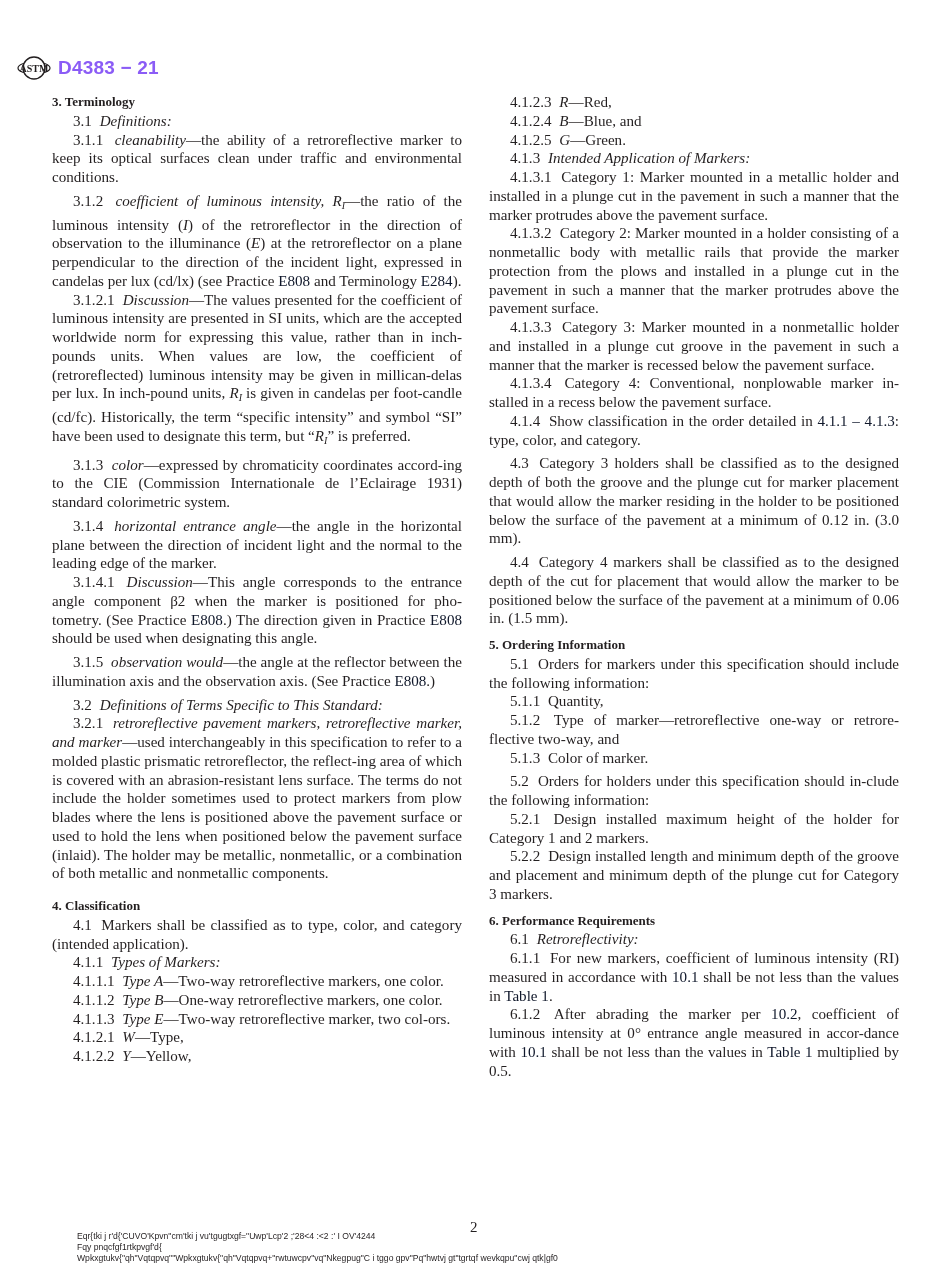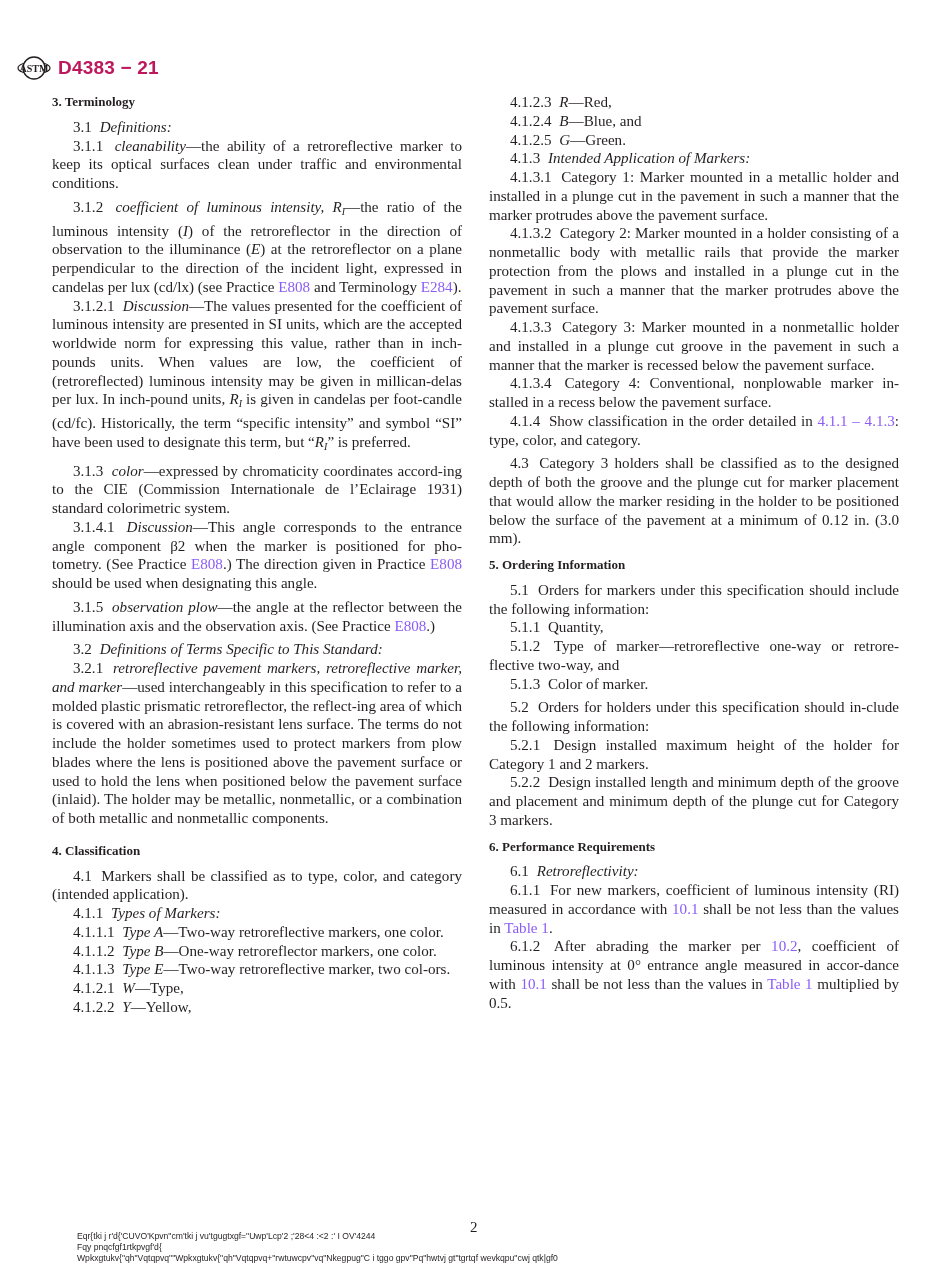--- a/index.html
+++ b/index.html
@@ -2,33 +2,33 @@
 <html><head>
 <meta charset="utf-8">
 <style>
   html, body { margin: 0; padding: 0; background: #ffffff; }
   body { width: 950px; height: 1272px; position: relative; overflow: hidden;
          font-family: "Liberation Serif", "DejaVu Serif", serif; color: #231f20; }
   .header { position: absolute; top: 52px; left: 0; width: 950px; height: 32px;
             display: flex; justify-content: flex-start; align-items: center; gap: 6px; padding-left: 16px; }
   .logo { width: 36px; height: 30px; display: inline-block; }
   .doc-id { font-family: "Liberation Sans", "DejaVu Sans", sans-serif; font-weight: bold;
-            font-size: 19px; color: #be185d; letter-spacing: 0.2px; }
+            font-size: 19px; color: #8b5cf6; letter-spacing: 0.2px; }
   .col { position: absolute; top: 93px; width: 410px; font-size: 15.1px; line-height: 18.75px;
          text-align: justify; hyphens: manual; }
   .col.left { left: 52px; }
   .col.right { left: 489px; }
   .col p { margin: 0; text-indent: 21px; }
   .col p.gap { margin-top: 5px; }
   .col h3 { margin: 0; font-size: 13px; font-weight: bold; line-height: 18.75px; text-indent: 0; }
   .col h3.gap-top { margin-top: 14px; }
-  .col h3 + p { margin-top: 6px; }
+  .col h3 + p { }
   .num { margin-right: 4px; }
   .it { font-style: italic; }
-  .link { color: #8b5cf6; }
+  .link { color: #0f172a; }
   .sub { font-size: 10px; vertical-align: -3px; font-style: italic; }
   .page-num { position: absolute; top: 1219px; left: 470px; font-size: 15px; }
   .footer { position: absolute; top: 1231px; left: 77px; font-family: "Liberation Sans", "DejaVu Sans", sans-serif;
             font-size: 8.6px; line-height: 11px; color: #231f20; white-space: nowrap; }
 </style>
 </head>
 <body>
 
 <div class="header">
   <span class="logo">
@@ -47,38 +47,39 @@
   <p><span class="num">3.1</span> <span class="it">Definitions:</span></p>
 
   <p><span class="num">3.1.1</span> <span class="it">cleanability</span><span>—the ability of a retroreflective marker to keep its optical surfaces clean under traffic and environmental conditions.</span></p>
 
   <p class="gap"><span class="num">3.1.2</span> <span class="it">coefficient of luminous intensity, R</span><span class="sub">I</span><span>—the ratio of the luminous intensity (</span><span class="it">I</span><span>) of the retroreflector in the direction of observation to the illuminance (</span><span class="it">E</span><span>) at the retroreflector on a plane perpendicular to the direction of the incident light, expressed in candelas per lux (cd/lx) (see Practice </span><span class="link">E808</span><span> and Terminology </span><span class="link">E284</span><span>).</span></p>
 
   <p><span class="num">3.1.2.1</span> <span class="it">Discussion</span><span>—The values presented for the coefficient of luminous intensity are presented in SI units, which are the accepted worldwide norm for expressing this value, rather than in inch-pounds units. When values are low, the coefficient of (retroreflected) luminous intensity may be given in millican-delas per lux. In inch-pound units, </span><span class="it">R</span><span class="sub">I</span><span> is given in candelas per foot-candle (cd/fc). Historically, the term “specific intensity” and symbol “SI” have been used to designate this term, but “</span><span class="it">R</span><span class="sub">I</span><span>” is preferred.</span></p>
 
   <p class="gap"><span class="num">3.1.3</span> <span class="it">color</span><span>—expressed by chromaticity coordinates accord-ing to the CIE (Commission Internationale de l’Eclairage 1931) standard colorimetric system.</span></p>
 
+  <p class="gap"><span class="num">3.1.4</span> <span class="it">horizontal entrance angle</span><span>—the angle in the horizontal plane between the direction of incident light and the normal to the leading edge of the marker.</span></p>
 
   <p><span class="num">3.1.4.1</span> <span class="it">Discussion</span><span>—This angle corresponds to the entrance angle component β2 when the marker is positioned for pho-tometry. (See Practice </span><span class="link">E808</span><span>.) The direction given in Practice </span><span class="link">E808</span><span> should be used when designating this angle.</span></p>
 
-  <p class="gap"><span class="num">3.1.5</span> <span class="it">observation plow</span><span>—the angle at the reflector between the illumination axis and the observation axis. (See Practice </span><span class="link">E808</span><span>.)</span></p>
+  <p class="gap"><span class="num">3.1.5</span> <span class="it">observation would</span><span>—the angle at the reflector between the illumination axis and the observation axis. (See Practice </span><span class="link">E808</span><span>.)</span></p>
 
   <p class="gap"><span class="num">3.2</span> <span class="it">Definitions of Terms Specific to This Standard:</span></p>
 
   <p><span class="num">3.2.1</span> <span class="it">retroreflective pavement markers, retroreflective marker, and marker</span><span>—used interchangeably in this specification to refer to a molded plastic prismatic retroreflector, the reflect-ing area of which is covered with an abrasion-resistant lens surface. The terms do not include the holder sometimes used to protect markers from plow blades where the lens is positioned above the pavement surface or used to hold the lens when positioned below the pavement surface (inlaid). The holder may be metallic, nonmetallic, or a combination of both metallic and nonmetallic components.</span></p>
 
   <h3 class="gap-top">4.  Classification</h3>
 
   <p><span class="num">4.1</span> <span>Markers shall be classified as to type, color, and category (intended application).</span></p>
 
   <p><span class="num">4.1.1</span> <span class="it">Types of Markers:</span></p>
 
   <p><span class="num">4.1.1.1</span> <span class="it">Type A</span><span>—Two-way retroreflective markers, one color.</span></p>
 
-  <p><span class="num">4.1.1.2</span> <span class="it">Type B</span><span>—One-way retroreflector markers, one color.</span></p>
+  <p><span class="num">4.1.1.2</span> <span class="it">Type B</span><span>—One-way retroreflective markers, one color.</span></p>
 
   <p><span class="num">4.1.1.3</span> <span class="it">Type E</span><span>—Two-way retroreflective marker, two col-ors.</span></p>
 
 
   <p><span class="num">4.1.2.1</span> <span class="it">W</span><span>—Type,</span></p>
 
   <p><span class="num">4.1.2.2</span> <span class="it">Y</span><span>—Yellow,</span></p>
 </div>
 
 <div class="col right">
@@ -96,20 +97,21 @@
 
   <p><span class="num">4.1.3.3</span> <span>Category 3: Marker mounted in a nonmetallic holder and installed in a plunge cut groove in the pavement in such a manner that the marker is recessed below the pavement surface.</span></p>
 
   <p><span class="num">4.1.3.4</span> <span>Category 4: Conventional, nonplowable marker in-stalled in a recess below the pavement surface.</span></p>
 
   <p><span class="num">4.1.4</span> <span>Show classification in the order detailed in </span><span class="link">4.1.1 – 4.1.3</span><span>: type, color, and category.</span></p>
 
 
   <p class="gap"><span class="num">4.3</span> <span>Category 3 holders shall be classified as to the designed depth of both the groove and the plunge cut for marker placement that would allow the marker residing in the holder to be positioned below the surface of the pavement at a minimum of 0.12 in. (3.0 mm).</span></p>
 
+  <p class="gap"><span class="num">4.4</span> <span>Category 4 markers shall be classified as to the designed depth of the cut for placement that would allow the marker to be positioned below the surface of the pavement at a minimum of 0.06 in. (1.5 mm).</span></p>
 
   <h3 class="gap-top" style="margin-top:8px">5.  Ordering Information</h3>
 
   <p><span class="num">5.1</span> <span>Orders for markers under this specification should include the following information:</span></p>
 
   <p><span class="num">5.1.1</span> <span>Quantity,</span></p>
 
   <p><span class="num">5.1.2</span> <span>Type of marker—retroreflective one-way or retrore-flective two-way, and</span></p>
 
   <p><span class="num">5.1.3</span> <span>Color of marker.</span></p>

